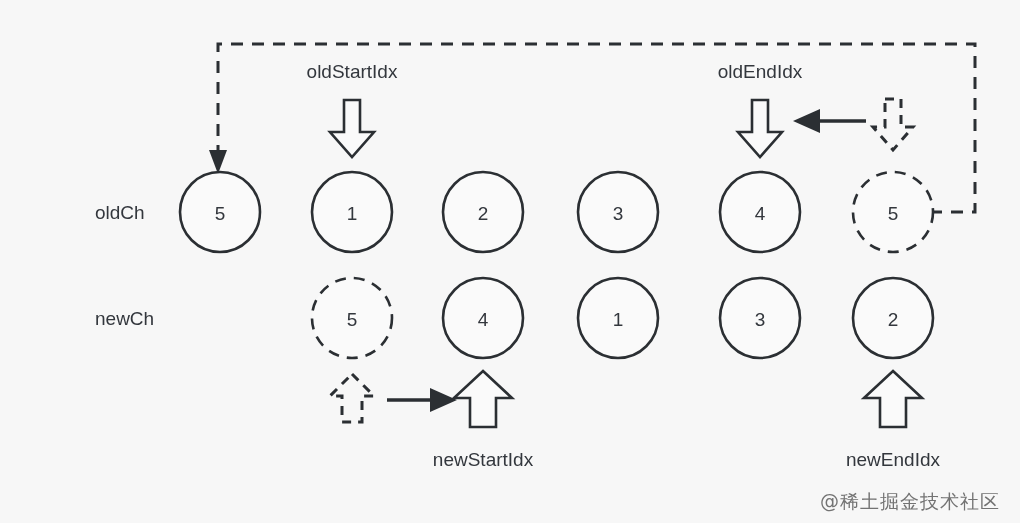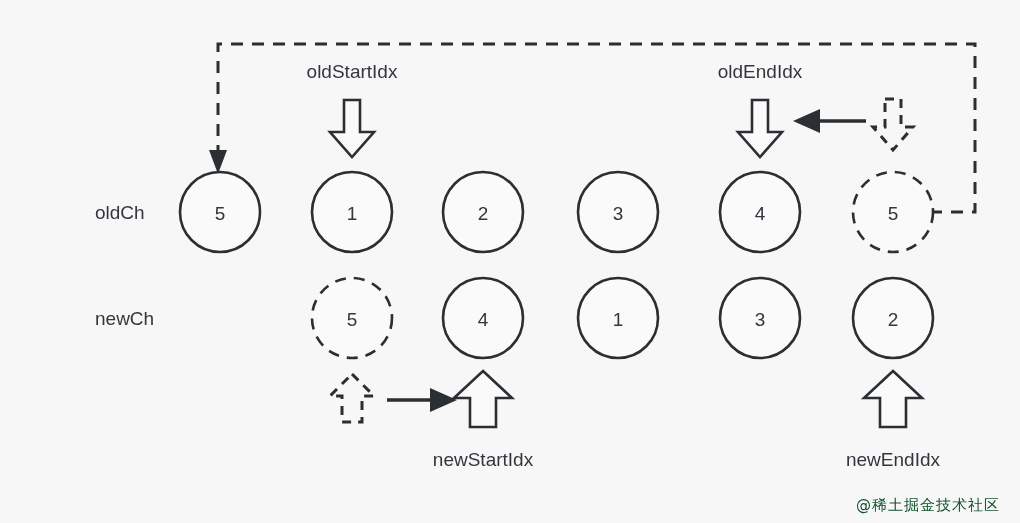--- a/index.html
+++ b/index.html
@@ -72,22 +72,22 @@
     stroke-dasharray: 12 9;
     fill: none;
   }
   .solid-head {
     fill: #2b2f33;
   }
   .watermark {
     position: absolute;
     right: 20px;
     bottom: 8px;
-    font-size: 15px;
-    color: #14532d;
+    font-size: 19px;
+    color: #737373;
     letter-spacing: 1px;
     font-family: "DejaVu Sans", sans-serif;
     white-space: nowrap;
   }
 </style>
 </head>
 <body>
 
 <div id="stage">
 

